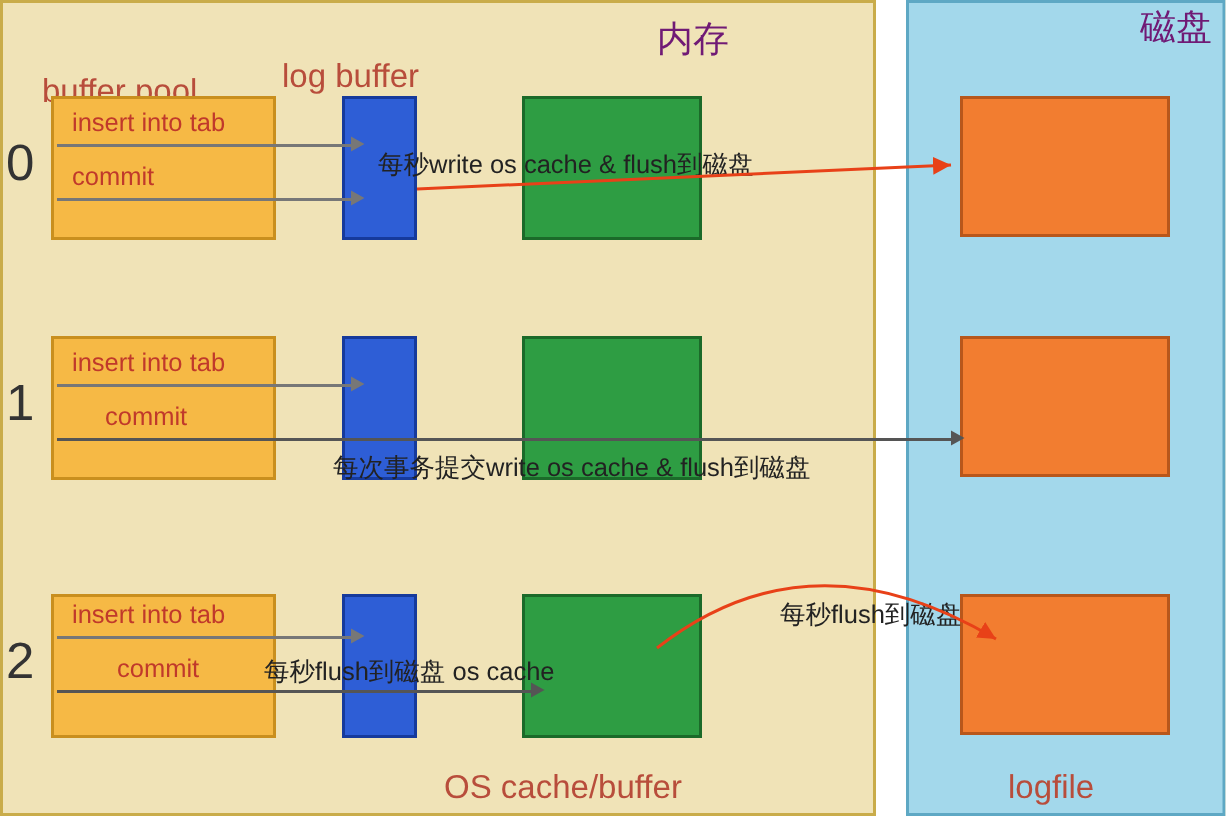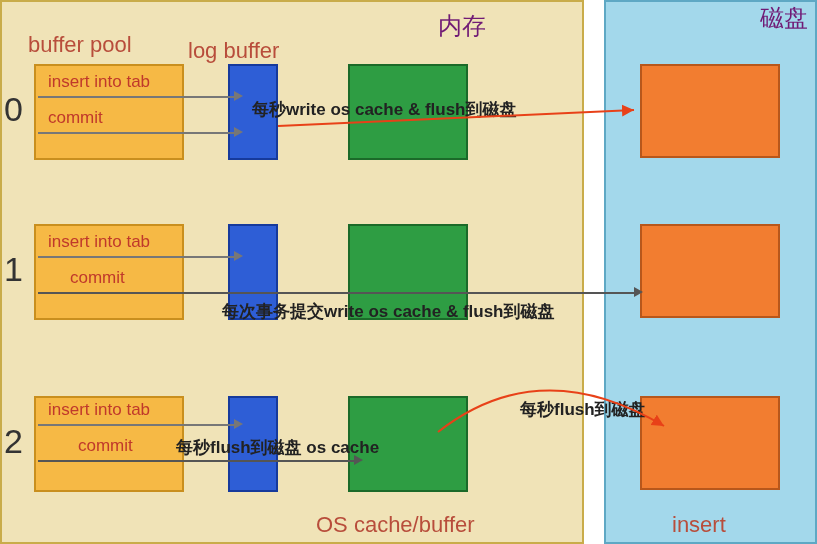--- a/index.html
+++ b/index.html
@@ -8,38 +8,38 @@
   .disk-area { position: absolute; left: 604px; top: 0; width: 213px; height: 544px; background: #a3d8eb; border: 2px solid #5ea8c4; }
   .lbl { position: absolute; font-size: 20px; color: #b84d3b; }
   .lbl.red { color: #701a75; }
   .row-index { position: absolute; font-size: 34px; color: #333; }
   .box { position: absolute; border: 2px solid; }
   .buffer-box { background: #f6b945; border-color: #c98f1e; width: 150px; height: 96px; }
   .log-box { background: #2e5ed6; border-color: #163a9c; width: 50px; height: 96px; }
   .os-box { background: #2e9d43; border-color: #1b6a29; width: 120px; height: 96px; }
   .file-box { background: #f27d30; border-color: #b8571b; width: 140px; height: 94px; }
   .op-text { position: absolute; color: #c0392b; font-size: 17px; white-space: nowrap; }
-  .flow-text { position: absolute; color: #222; font-size: 17px; white-space: nowrap; font-weight: bold; }
+  .flow-text { position: absolute; color: #222; font-size: 17px; white-space: nowrap; }
   .hline { position: absolute; height: 2px; background: #777; }
   .arrow-gray { position: absolute; width: 0; height: 0; border-top: 5px solid transparent; border-bottom: 5px solid transparent; border-left: 9px solid #777; }
   svg.overlay { position: absolute; left: 0; top: 0; pointer-events: none; }
 </style>
 </head>
 <body>
 
 <div class="memory-area"></div>
 <div class="disk-area"></div>
 
 <div class="lbl red" style="left:438px; top:10px; font-size:24px;">内存</div>
 <div class="lbl red" style="left:760px; top:2px; font-size:24px;">磁盘</div>
 
-<div class="lbl" style="left:28px; top:32px; font-size:22px;">buffer pool</div>
+<div class="lbl" style="left:28px; top:48px; font-size:22px;">buffer pool</div>
 <div class="lbl" style="left:188px; top:38px; font-size:22px;text-align:center;">log buffer</div>
-<div class="lbl" style="left:296px; top:512px; font-size:22px;margin-left:20px;">OS cache/buffer</div>
-<div class="lbl" style="left:672px; top:512px; font-size:22px;">insert</div>
+<div class="lbl" style="left:296px; top:512px; font-size:22px;">OS cache/buffer</div>
+<div class="lbl" style="left:672px; top:512px; font-size:22px;">logfile</div>
 
 <div class="row-index" style="left:4px; top:90px;">0</div>
 <div class="box buffer-box" style="left:34px; top:64px;"></div>
 <div class="box log-box" style="left:228px; top:64px;"></div>
 <div class="box os-box" style="left:348px; top:64px;"></div>
 <div class="box file-box" style="left:640px; top:64px;"></div>
 <div class="op-text" style="left:48px; top:72px;">insert into tab</div>
 <div class="op-text" style="left:48px; top:108px;">commit</div>
 <div class="hline" style="left:38px; top:96px; width:196px;"></div>
 <div class="arrow-gray" style="left:234px; top:91px;"></div>

